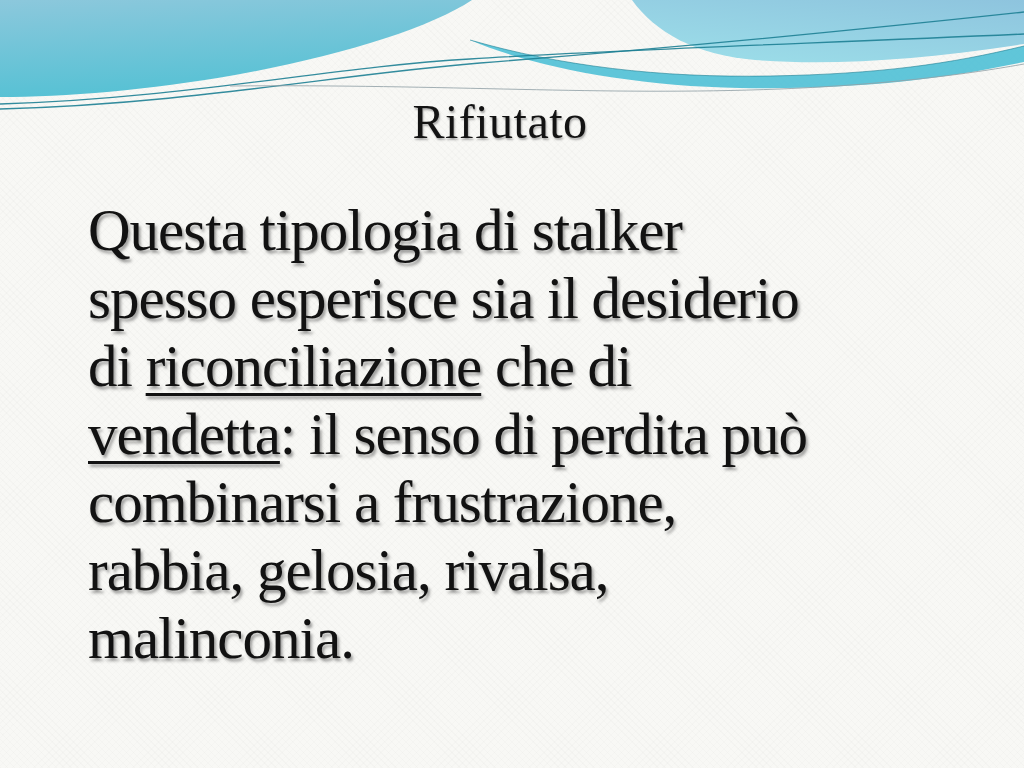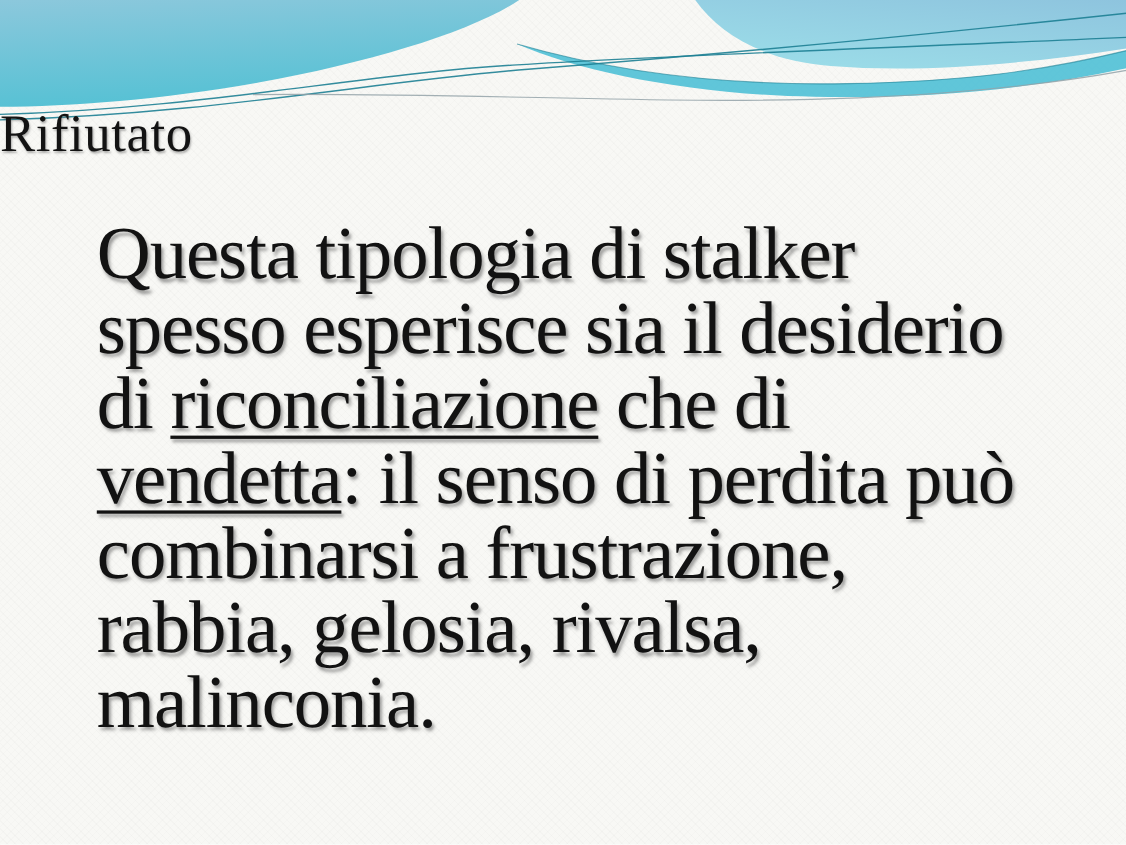--- a/index.html
+++ b/index.html
@@ -30,33 +30,33 @@
   .wave-header svg {
     display: block;
     width: 100%;
     height: 100%;
   }
   .slide-title {
     position: absolute;
     top: 94px;
     left: 0;
     width: 1000px;
-    text-align: left;
+    text-align: center;
     font-size: 48px;
     line-height: 1.15;
     color: #131313;
     text-shadow: 1px 2px 2px rgba(80,80,80,0.45);
     letter-spacing: 0.5px;
   }
   .slide-body {
     position: absolute;
     top: 196px;
     left: 88px;
     width: 910px;
-    font-size: 68px;
+    font-size: 59px;
     line-height: 68px;
     letter-spacing: -1px;
     color: #121212;
     text-shadow: 2px 3px 3px rgba(70,70,70,0.5);
     white-space: nowrap;
   }
   .slide-body .u {
     text-decoration: underline;
     text-decoration-thickness: 3px;
     text-underline-offset: 7px;

